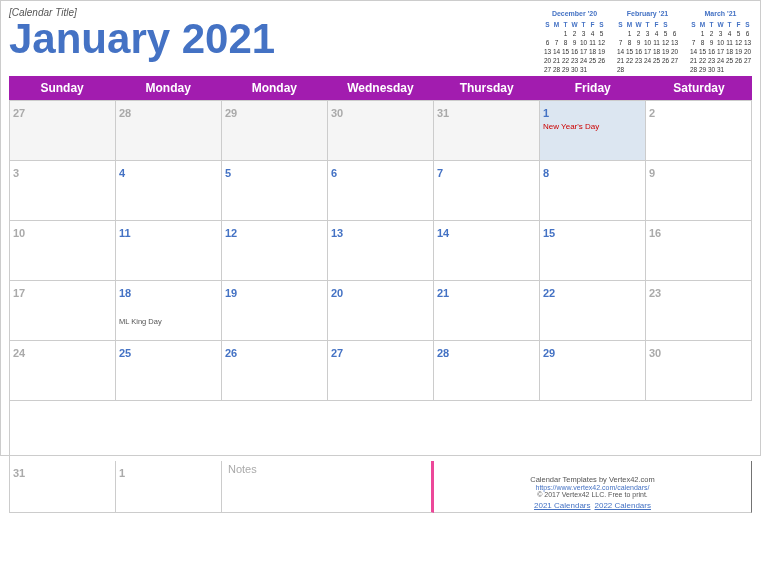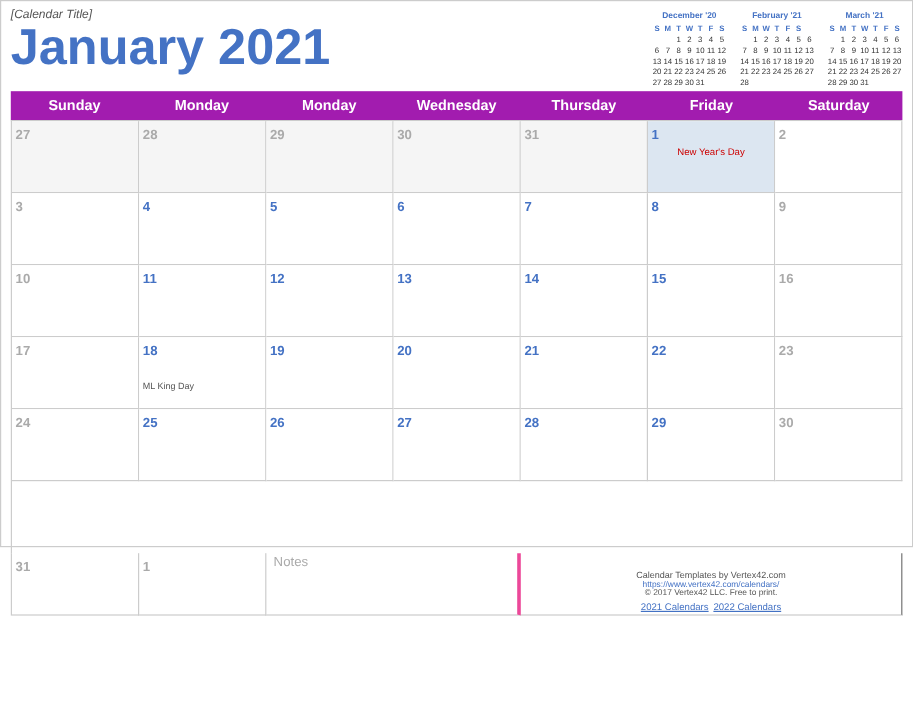--- a/index.html
+++ b/index.html
@@ -130,21 +130,20 @@
       background: #dce6f1;
     }
     .cal-cell.highlight-friday-1 .day-num {
       color: #4472C4;
     }
     .holiday-text {
       font-size: 8px;
       color: #c00;
       margin-top: 1px;
       line-height: 1.2;
-      text-align: center;
     }
     .mlk-text {
       font-size: 7.5px;
       color: #555;
       margin-top: 16px;
     }
   </style>
 </head>
 <body>
 

